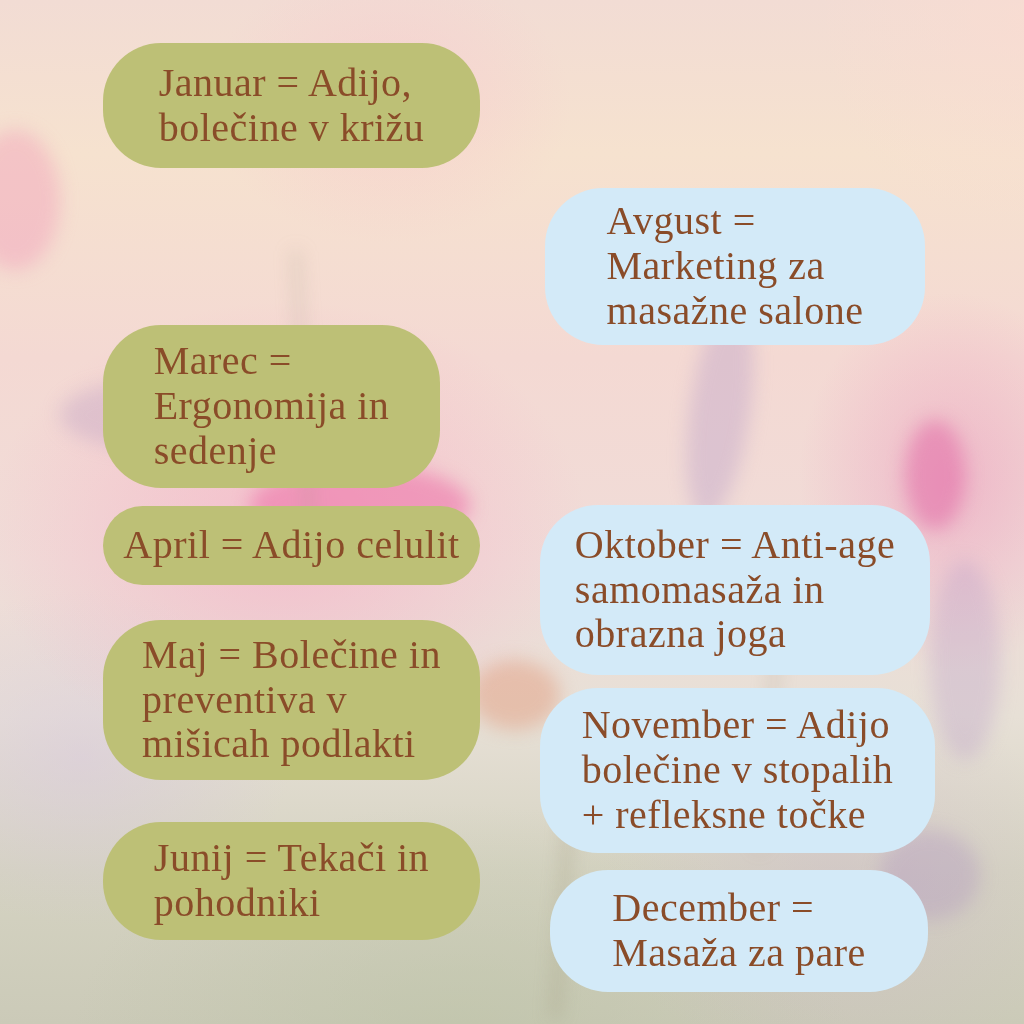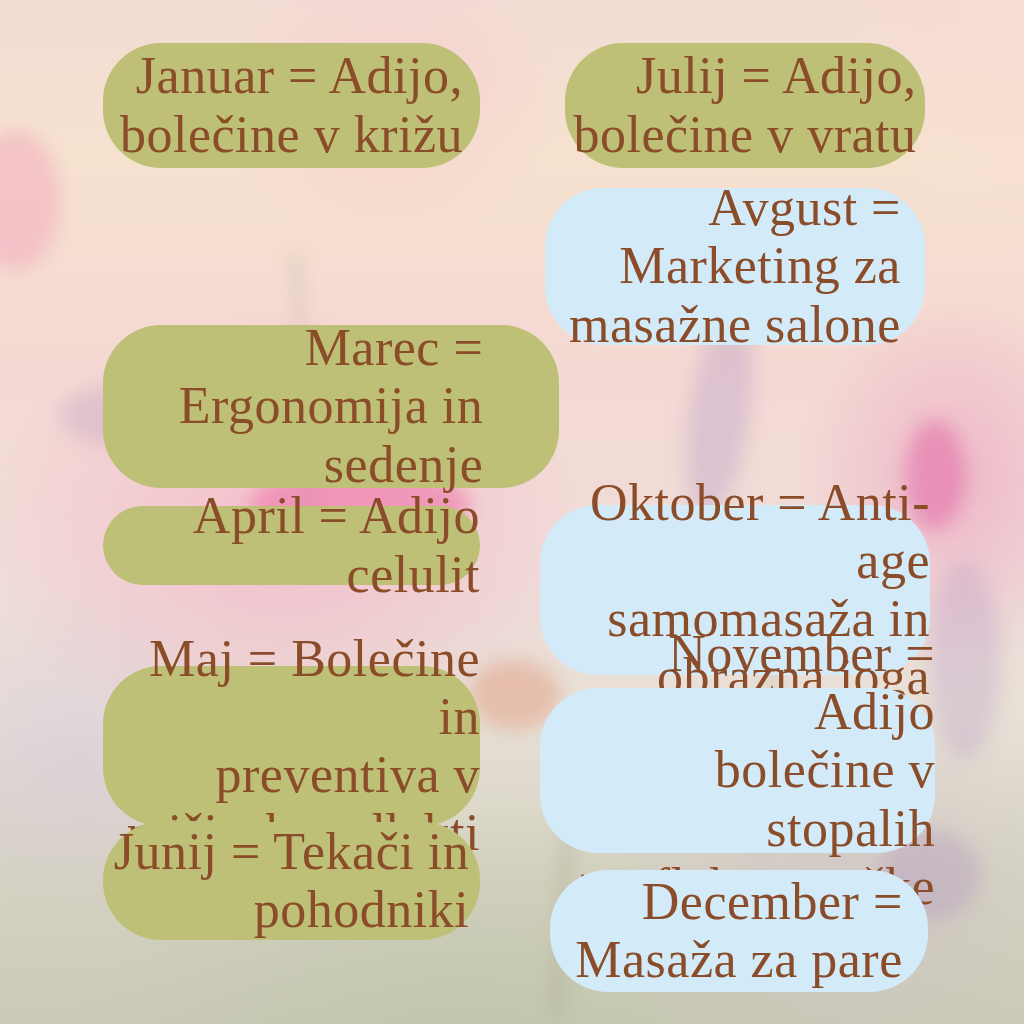--- a/index.html
+++ b/index.html
@@ -50,23 +50,23 @@
   .blob.stem-1 { left: 560px; top: 760px; width: 8px; height: 260px; background: rgba(150,140,110,0.35); border-radius: 4px; transform: rotate(4deg); }
   .blob.stem-2 { left: 300px; top: 250px; width: 7px; height: 300px; background: rgba(160,150,130,0.30); border-radius: 4px; transform: rotate(-3deg); }
   .blob.stem-3 { left: 770px; top: 520px; width: 7px; height: 330px; background: rgba(150,140,115,0.30); border-radius: 4px; transform: rotate(5deg); }
 
   .pill {
     position: absolute;
     border-radius: 58px;
     display: flex;
     align-items: center;
     justify-content: center;
-    text-align: right;
+    text-align: left;
     color: var(--text-brown);
-    font-size: 52px;
+    font-size: 40px;
     line-height: 1.12;
     white-space: pre-line;
     letter-spacing: 0.5px;
   }
   .pill.green { background: var(--green-pill); }
   .pill.blue  { background: var(--blue-pill); }
 
   .pill .pill-text { white-space: pre-line; }
 </style>
 </head>
@@ -87,45 +87,41 @@
     <div class="blob stem-2"></div>
     <div class="blob stem-3"></div>
   </div>
 
   <div class="pill green" style="left:103px; top:43px;  width:377px; height:125px;">
     <span class="pill-text">Januar = Adijo,
 bolečine v križu</span>
   </div>
 
 
-  <div class="pill green" style="left:103px; top:325px; width:456px; height:163px;">
+  <div class="pill green" style="left:103px; top:325px; width:337px; height:163px;">
     <span class="pill-text">Marec =
 Ergonomija in
 sedenje</span>
   </div>
 
   <div class="pill green" style="left:103px; top:506px; width:377px; height:79px;">
     <span class="pill-text">April = Adijo celulit</span>
   </div>
 
-  <div class="pill green" style="left:103px; top:666px; width:377px; height:160px;">
+  <div class="pill green" style="left:103px; top:620px; width:377px; height:160px;">
     <span class="pill-text">Maj = Bolečine in
 preventiva v
 mišicah podlakti</span>
   </div>
 
   <div class="pill green" style="left:103px; top:822px; width:377px; height:118px;">
     <span class="pill-text">Junij = Tekači in
 pohodniki</span>
   </div>
 
-  <div class="pill green" style="left:565px; top:43px;  width:360px; height:125px;">
-    <span class="pill-text">Julij = Adijo,
-bolečine v vratu</span>
-  </div>
 
   <div class="pill blue" style="left:545px; top:188px; width:380px; height:157px;">
     <span class="pill-text">Avgust =
 Marketing za
 masažne salone</span>
   </div>
 
 
   <div class="pill blue" style="left:540px; top:505px; width:390px; height:170px;">
     <span class="pill-text">Oktober = Anti-age

